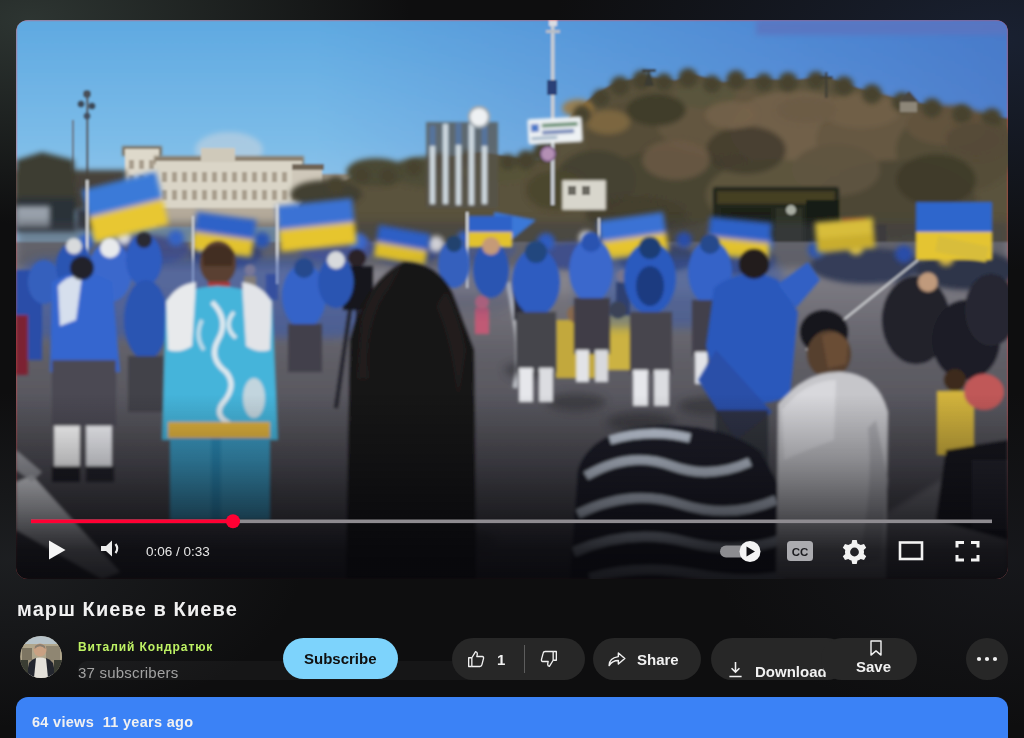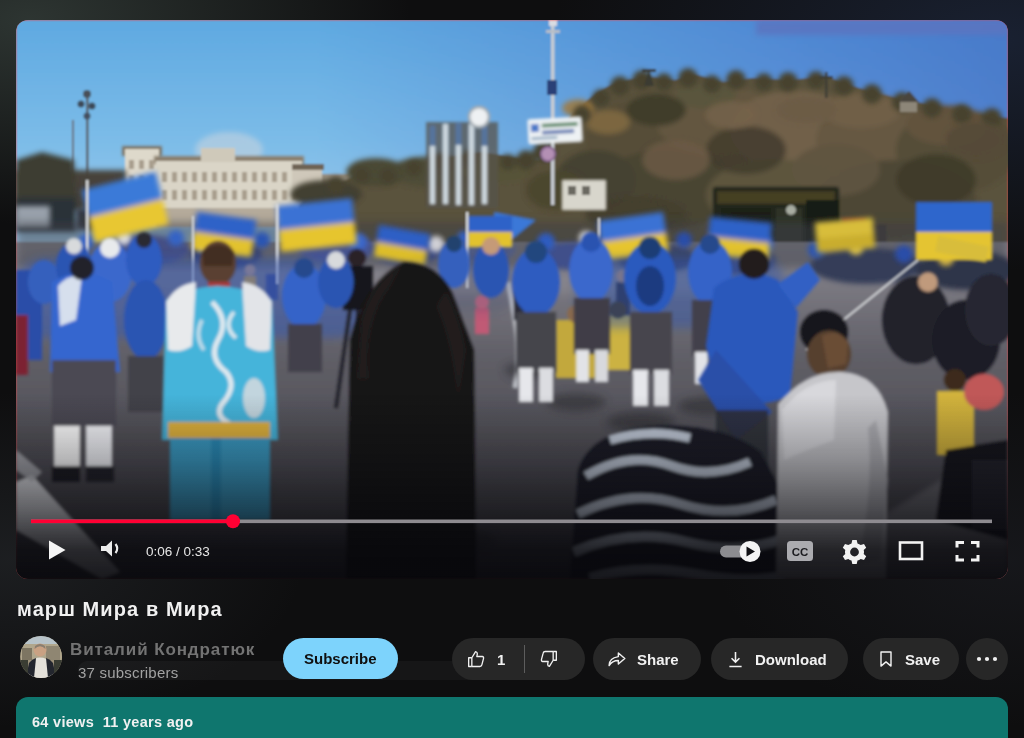--- a/index.html
+++ b/index.html
@@ -10,28 +10,28 @@
       radial-gradient(560px 300px at 30px 20px, rgba(96,116,106,0.38), rgba(96,116,106,0) 68%),
       radial-gradient(640px 330px at 1000px 40px, rgba(52,76,128,0.30), rgba(52,76,128,0) 70%),
       radial-gradient(420px 240px at 10px 560px, rgba(80,88,96,0.22), rgba(80,88,96,0) 70%),
       radial-gradient(420px 240px at 1010px 560px, rgba(60,64,80,0.18), rgba(60,64,80,0) 70%),
       #0e0e0f;
   }
   .player{position:absolute;left:16px;top:20px;width:992px;height:559px;border-radius:12px;overflow:hidden;background:#ef4444;}
   .player svg{display:block;}
   .title{position:absolute;left:17px;top:598px;width:900px;color:#f1f1f1;font-size:20px;font-weight:700;letter-spacing:1.1px;}
   .avatar{position:absolute;left:20px;top:636px;width:42px;height:42px;border-radius:50%;overflow:hidden;}
-  .chname{position:absolute;left:70px;top:640px;color:#737373;font-size:17px;font-weight:700;letter-spacing:.9px;}
+  .chname{position:absolute;left:78px;top:640px;color:#bef264;font-size:12px;font-weight:700;letter-spacing:.9px;}
   .chsubs{position:absolute;left:78px;top:664px;color:#a2a2a2;font-size:15px;letter-spacing:.2px;}
   .subscribe{position:absolute;left:283px;top:638px;height:41px;border-radius:21px;background:#7dd3fc;color:#0f0f0f;
     font-size:15px;font-weight:700;display:flex;align-items:center;padding:0 21px;}
   .pill{position:absolute;top:638px;height:42px;border-radius:21px;background:#272727;color:#f1f1f1;
     font-size:15px;font-weight:700;display:flex;align-items:center;}
   .pill svg{flex:none;}
-  .descbox{position:absolute;left:16px;top:697px;width:992px;height:41px;border-radius:12px 12px 0 0;background:#0f766e;}
+  .descbox{position:absolute;left:16px;top:697px;width:992px;height:41px;border-radius:12px 12px 0 0;background:#3b82f6;}
   .descbox .meta{position:absolute;left:16px;top:17px;color:#f1f1f1;font-size:14.5px;font-weight:700;letter-spacing:.3px;}
 </style>
 </head>
 <body>
   <div class="player">
   <svg width="992" height="559" viewBox="0 0 992 559">
     <defs>
       <linearGradient id="sky" x1="0" y1="0" x2="0" y2="1">
         <stop offset="0" stop-color="#5fa9e1"></stop>
         <stop offset="0.45" stop-color="#7cbce8"></stop>
@@ -551,21 +551,21 @@
       <g stroke="#f2f2f2" stroke-width="3" fill="none">
         <path d="M941,527.5 L941,522.5 L948,522.5"></path>
         <path d="M955,522.5 L962,522.5 L962,527.5"></path>
         <path d="M962,535 L962,540 L955,540"></path>
         <path d="M948,540 L941,540 L941,535"></path>
       </g>
     </g>
   </svg>
   </div>
 
-  <div class="title">марш Мира в Мира</div>
+  <div class="title">марш Киеве в Киеве</div>
 
   <div class="avatar">
     <svg width="42" height="42" viewBox="0 0 42 42">
       <rect width="42" height="42" fill="#9a8f78"></rect>
       <rect x="0" y="0" width="42" height="9" fill="#b7c3c9"></rect>
       <rect x="1" y="8" width="41" height="16" fill="#b0a68c"></rect>
       <rect x="26" y="10" width="14" height="14" fill="#8f8672"></rect>
       <rect x="2" y="12" width="10" height="12" fill="#7d7562"></rect>
       <circle cx="20" cy="14" r="6.5" fill="#c9a183"></circle>
       <path d="M14.5,13 Q20,7.5 25.5,13 L25,10 Q20,6 15,10 Z" fill="#8a7f70"></path>
@@ -594,28 +594,28 @@
     </svg>
   </div>
 
   <div class="pill" style="left:593px;width:108px;">
     <svg width="22" height="22" viewBox="0 0 24 24" style="margin-left:13px" fill="none" stroke="#f1f1f1" stroke-width="1.6">
       <path d="M13.5 5.5 L20.5 11.5 L13.5 17.5 L13.5 13.6 Q6.5 13.6 3.4 19.2 Q3.2 11 13.5 9.4 Z" stroke-linejoin="round"></path>
     </svg>
     <span style="margin-left:9px">Share</span>
   </div>
 
-  <div class="pill" style="left:711px;width:137px;">
+  <div class="pill" style="left:711px;width:137px;align-items:flex-end;">
     <svg width="21" height="21" viewBox="0 0 24 24" style="margin-left:14px" fill="none" stroke="#f1f1f1" stroke-width="1.8">
       <path d="M12 3.5 L12 14.5 M7.5 10.5 L12 15 L16.5 10.5 M5 20 L19 20"></path>
     </svg>
     <span style="margin-left:9px">Download</span>
   </div>
 
-  <div class="pill" style="left:863px;width:96px;">
+  <div class="pill" style="left:821px;width:96px;flex-direction:column;">
     <svg width="20" height="20" viewBox="0 0 24 24" style="margin-left:13px" fill="none" stroke="#f1f1f1" stroke-width="1.7">
       <path d="M6 3.5 L18 3.5 L18 20.5 L12 15.5 L6 20.5 Z" stroke-linejoin="round"></path>
     </svg>
     <span style="margin-left:9px">Save</span>
   </div>
 
   <div class="pill" style="left:966px;width:42px;">
     <svg width="42" height="42" viewBox="0 0 42 42" fill="#f1f1f1">
       <circle cx="13" cy="21" r="2.1"></circle>
       <circle cx="21" cy="21" r="2.1"></circle>

